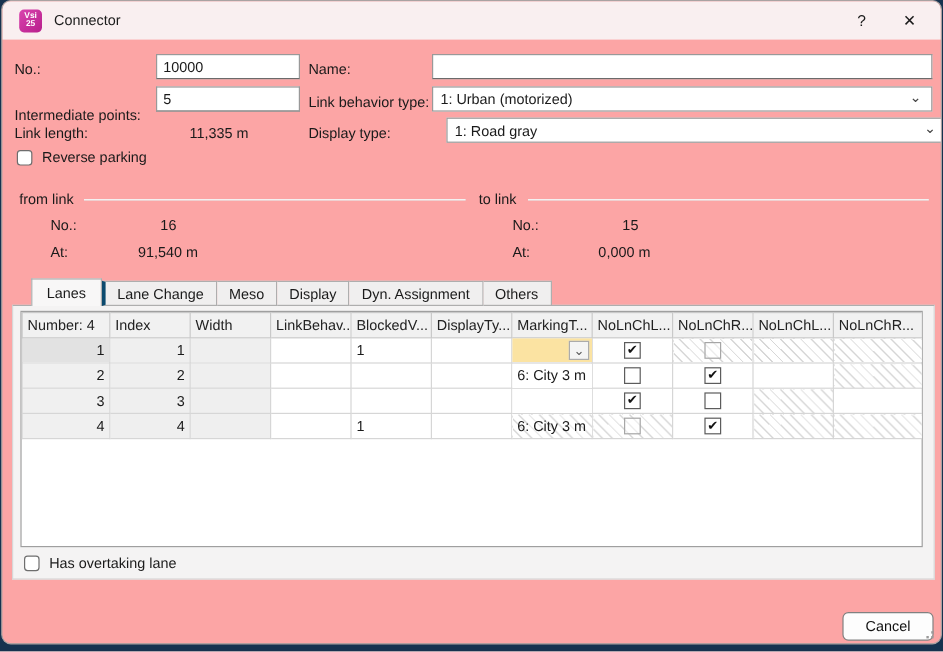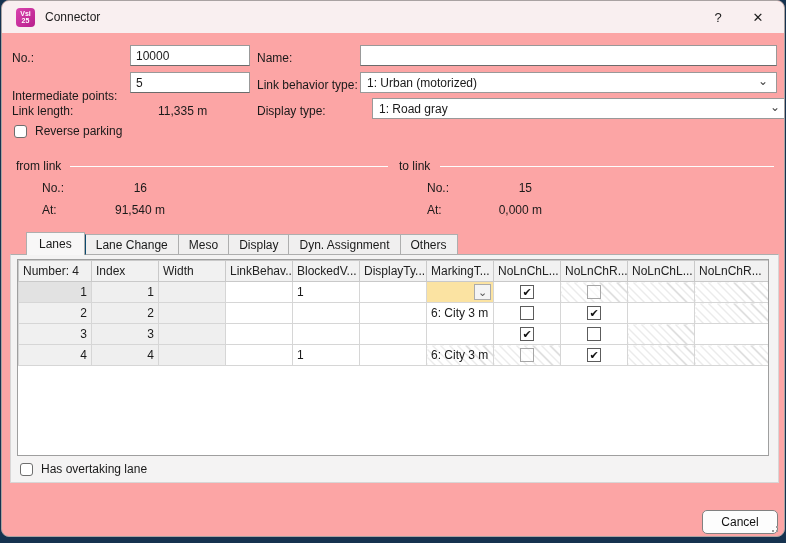--- a/index.html
+++ b/index.html
@@ -36,21 +36,21 @@
 
   
   .grp-title { position:absolute; white-space:nowrap; }
   .grp-line { position:absolute; height:1px; background:#c6c6c6; border-bottom:1px solid #fdfdfd; }
   .gv { position:absolute; text-align:right; white-space:nowrap; }
 
   
   .tabs { position:absolute; left:24px; top:231px; display:flex; align-items:flex-end; height:23px; }
   .tab { height:21px; padding:0 10px; background:#f0efef; border:1px solid #aeaeae;
          border-left:none; display:flex; align-items:center; color:#1a1a1a; }
-  .tab:nth-child(2){ border-left:1px solid #0c4a6e;text-align:right; }
+  .tab:nth-child(2){ border-left:3px solid #0c4a6e;text-align:right; }
   .tab.active { height:23px; background:#f8f7f7; border:1px solid #aeaeae; border-bottom:none;
                 padding:0 12px; position:relative; z-index:2; }
   .tabpage { position:absolute; left:8px; top:253px; width:769px; height:229px;
              border:1px solid #d8d6d6; border-top:1px solid #aeaeae; background:#f4f3f3; }
 
   
   .gridwrap { position:absolute; left:15px; top:258px; width:752px; height:197px;
               border:1px solid #9f9f9f; background:#fff; overflow:hidden; }
   table.grid { border-collapse:collapse; table-layout:fixed; width:752px; }
   table.grid th, table.grid td { border:1px solid #d6d6d6; height:21px; padding:0 4px;

